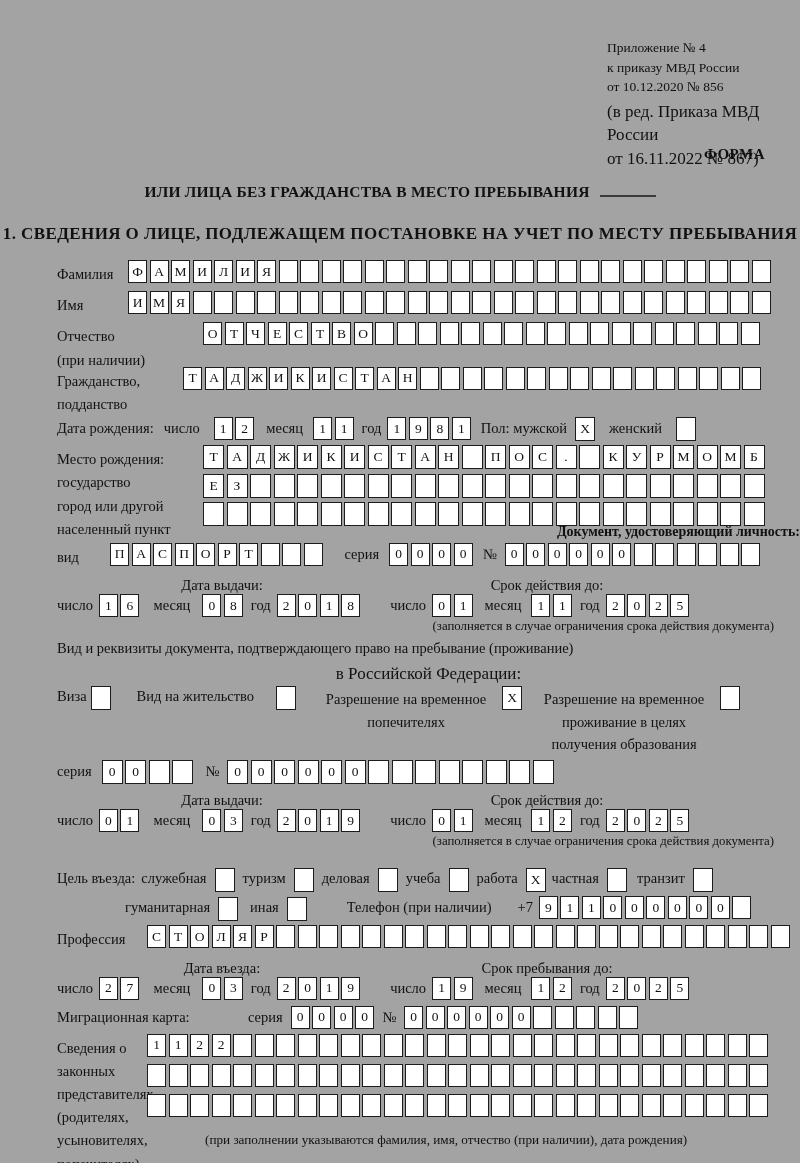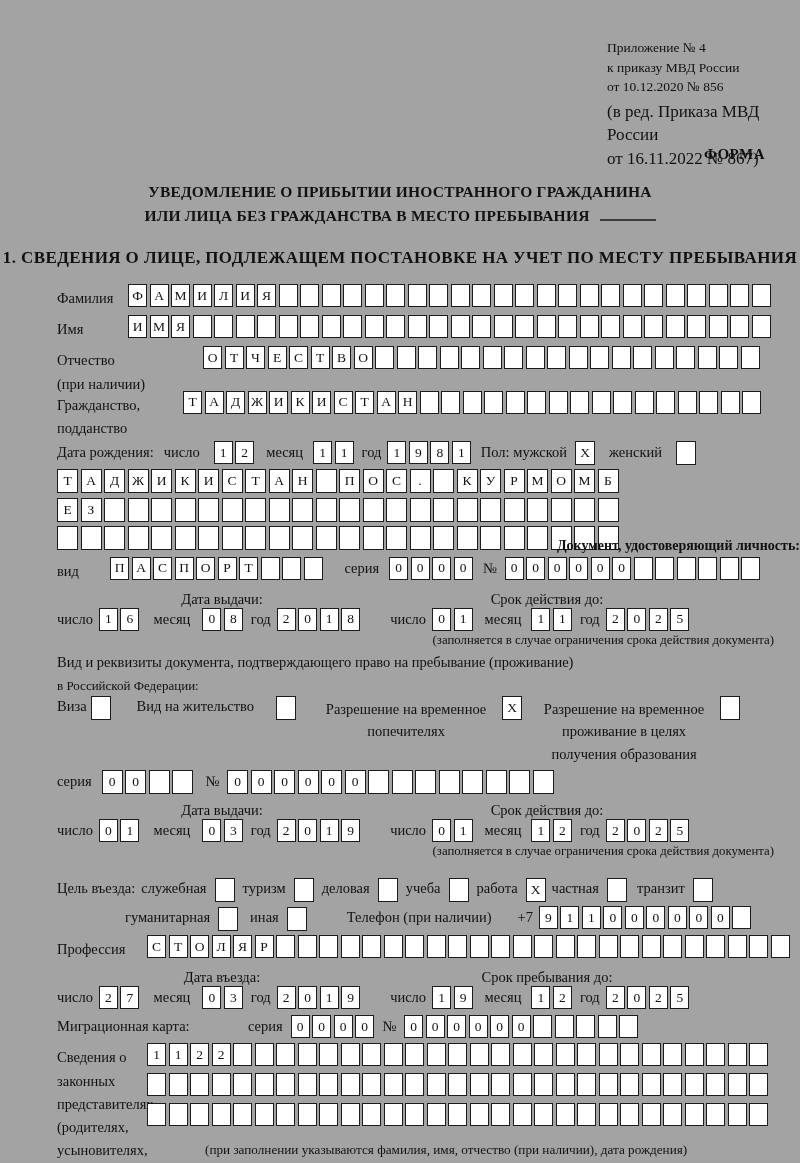--- a/index.html
+++ b/index.html
@@ -44,21 +44,21 @@
   .dheads{ display:flex; margin-left:57px; font-size:14.5px; }
   .dh1{ width:330px; text-align:center; flex:none; }
   .dh2{ width:280px; margin-left:20px; text-align:center; flex:none; }
   .r-dh{margin-top:8px;}
   .drow{ display:flex; margin-left:57px; }
   .dg{ display:inline-flex; align-items:flex-start; }
   .dg .inl{ padding-top:3px; }
   .dg2{ margin-left:30px; }
   .note{ margin-top:2px; text-align:right; margin-right:26px; font-size:12.8px; }
   .r-intro1{ margin-top:6px; font-size:14.5px; margin-left:57px; }
-  .r-intro2{ margin-top:7px; font-size:13px; margin-left:57px; }
+  .r-intro2{ margin-top:7px; font-size:17px; margin-left:57px;text-align:center; }
   .r-permit{ margin-top:1px; }
   .popt{ display:inline-flex; align-items:flex-start; flex:none; }
   .popt .txt{ padding-top:3px; font-size:14.5px; }
   .popt .ctr{ text-align:center; line-height:1.55; width:176px; }
   .popt .cbx{ margin-left:8px; margin-top:1px; }
   .r-serial{ margin-top:5px; }
   .r-purpose1{ margin-top:18px; }
   .r-purpose2{ margin-top:4px; }
   .r-prof{ margin-top:4px; }
   .r-migr{ margin-top:6px; }
@@ -75,21 +75,20 @@
     <div>к приказу МВД России</div>
     <div>от 10.12.2020 № 856</div>
     <div class="sub">
       <div>(в ред. Приказа МВД России</div>
       <div>от 16.11.2022 № 867)</div>
     </div>
   </div>
   <div class="forma">ФОРМА</div>
 
   <div class="title">
-    <div>УВЕДОМЛЕНИЕ О ПРИБЫТИИ ИНОСТРАННОГО ГРАЖДАНИНА</div>
     <div>
       <span>ИЛИ ЛИЦА БЕЗ ГРАЖДАНСТВА В МЕСТО ПРЕБЫВАНИЯ</span><span class="uline"></span>
     </div>
   </div>
 
   <div class="sec1">1. СВЕДЕНИЯ О ЛИЦЕ, ПОДЛЕЖАЩЕМ ПОСТАНОВКЕ НА УЧЕТ ПО МЕСТУ ПРЕБЫВАНИЯ</div>
 
   <div class="frow r-surname">
     <span class="flbl w71">Фамилия</span>
     <span class="strip">
@@ -256,20 +255,26 @@
     <span class="strip cbx gap8">
         <span class="cell">X</span>
       </span>
     <span class="inl gap14">женский</span>
     <span class="strip cbx gap14">
         <span class="cell"></span>
       </span>
   </div>
 
   <div class="frow r-bplace">
+    <span class="flbl w146">
+      <span>Место рождения:</span><br>
+      <span>государство</span><br>
+      <span>город или другой</span><br>
+      <span>населенный пункт</span>
+    </span>
     <span class="cellcol">
       <span class="strip wide">
           <span class="cell">Т</span>
           <span class="cell">А</span>
           <span class="cell">Д</span>
           <span class="cell">Ж</span>
           <span class="cell">И</span>
           <span class="cell">К</span>
           <span class="cell">И</span>
           <span class="cell">С</span>

